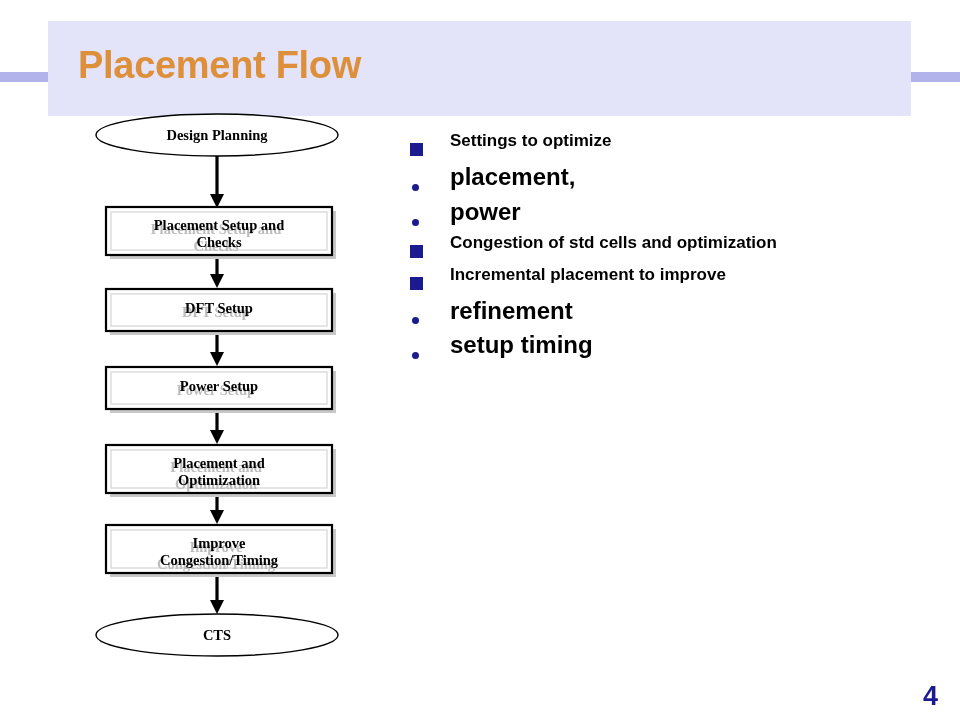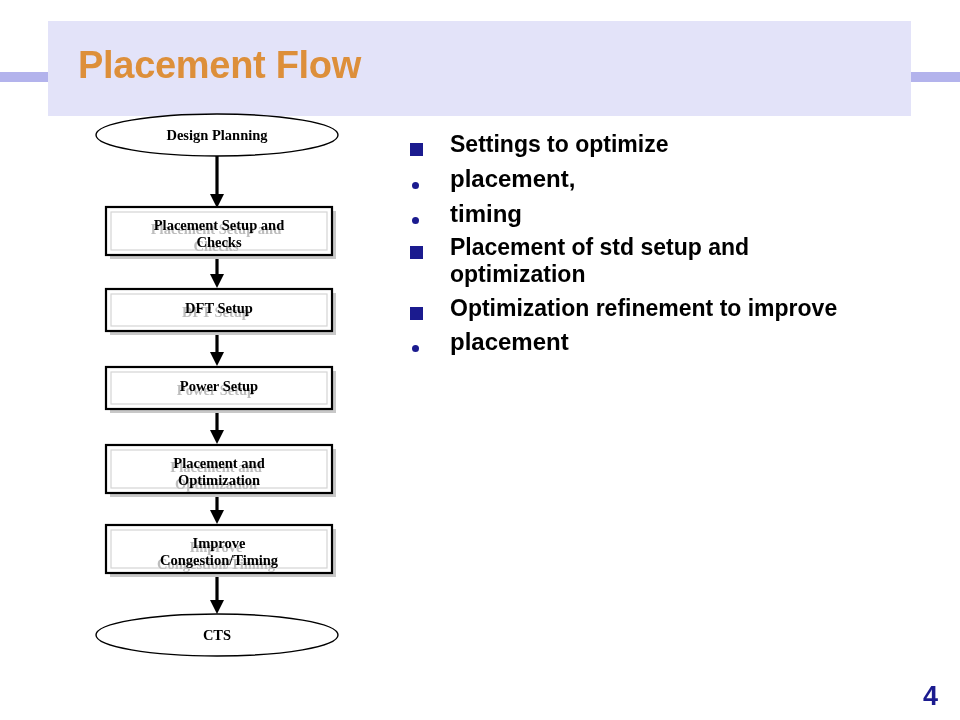--- a/index.html
+++ b/index.html
@@ -105,21 +105,21 @@
     position: absolute;
     left: 410px;
     top: 131px;
     width: 530px;
   }
   .bullet-row {
     display: flex;
     align-items: flex-start;
   }
   .bullet-row.lvl1 { margin-bottom: 7px; }
-  .bullet-row.lvl2 { margin-bottom: 7px; }
+  .bullet-row.lvl2 { margin-bottom: 7px; align-items: flex-end; }
 
   .bullet-marker {
     flex: 0 0 auto;
     display: flex;
     justify-content: flex-start;
   }
   .bullet-row.lvl1 .bullet-marker { width: 40px; padding-top: 12px; }
   .bullet-row.lvl2 .bullet-marker { width: 40px; padding-top: 17px; }
 
   .sq {
@@ -134,21 +134,21 @@
     display: block;
     margin-left: 2px;
   }
 
   .bullet-text {
     font-family: "Liberation Sans", sans-serif;
     font-weight: bold;
     color: #000000;
     line-height: 1.16;
   }
-  .bullet-row.lvl1 .bullet-text { font-size: 23px; max-width: 420px; }
+  .bullet-row.lvl1 .bullet-text { font-size: 17px; max-width: 420px; }
   .bullet-row.lvl2 .bullet-text { font-size: 24px; }
 
   
   #page-number {
     position: absolute;
     right: 22px;
     bottom: 8px;
     font-family: "Liberation Sans", sans-serif;
     font-size: 27px;
     font-weight: bold;
@@ -262,40 +262,46 @@
         <span class="dot"></span>
       </span>
     <span class="bullet-text">placement,</span>
   </div>
 
 
   <div class="bullet-row lvl2">
     <span class="bullet-marker">
         <span class="dot"></span>
       </span>
-    <span class="bullet-text">timing</span>
+    <span class="bullet-text">power</span>
   </div>
 
   <div class="bullet-row lvl1">
     <span class="bullet-marker">
         <span class="sq"></span>
       </span>
-    <span class="bullet-text">Placement of std setup and optimization</span>
+    <span class="bullet-text">Congestion of std cells and optimization</span>
   </div>
 
   <div class="bullet-row lvl1">
     <span class="bullet-marker">
         <span class="sq"></span>
       </span>
-    <span class="bullet-text">Optimization refinement to improve</span>
+    <span class="bullet-text">Incremental placement to improve</span>
   </div>
 
   <div class="bullet-row lvl2">
     <span class="bullet-marker">
         <span class="dot"></span>
       </span>
-    <span class="bullet-text">placement</span>
-  </div>
-
+    <span class="bullet-text">refinement</span>
+  </div>
+
+  <div class="bullet-row lvl2">
+    <span class="bullet-marker">
+        <span class="dot"></span>
+      </span>
+    <span class="bullet-text">setup timing</span>
+  </div>
 
 </div>
 
 <div id="page-number">4</div>
 
 </body></html>

